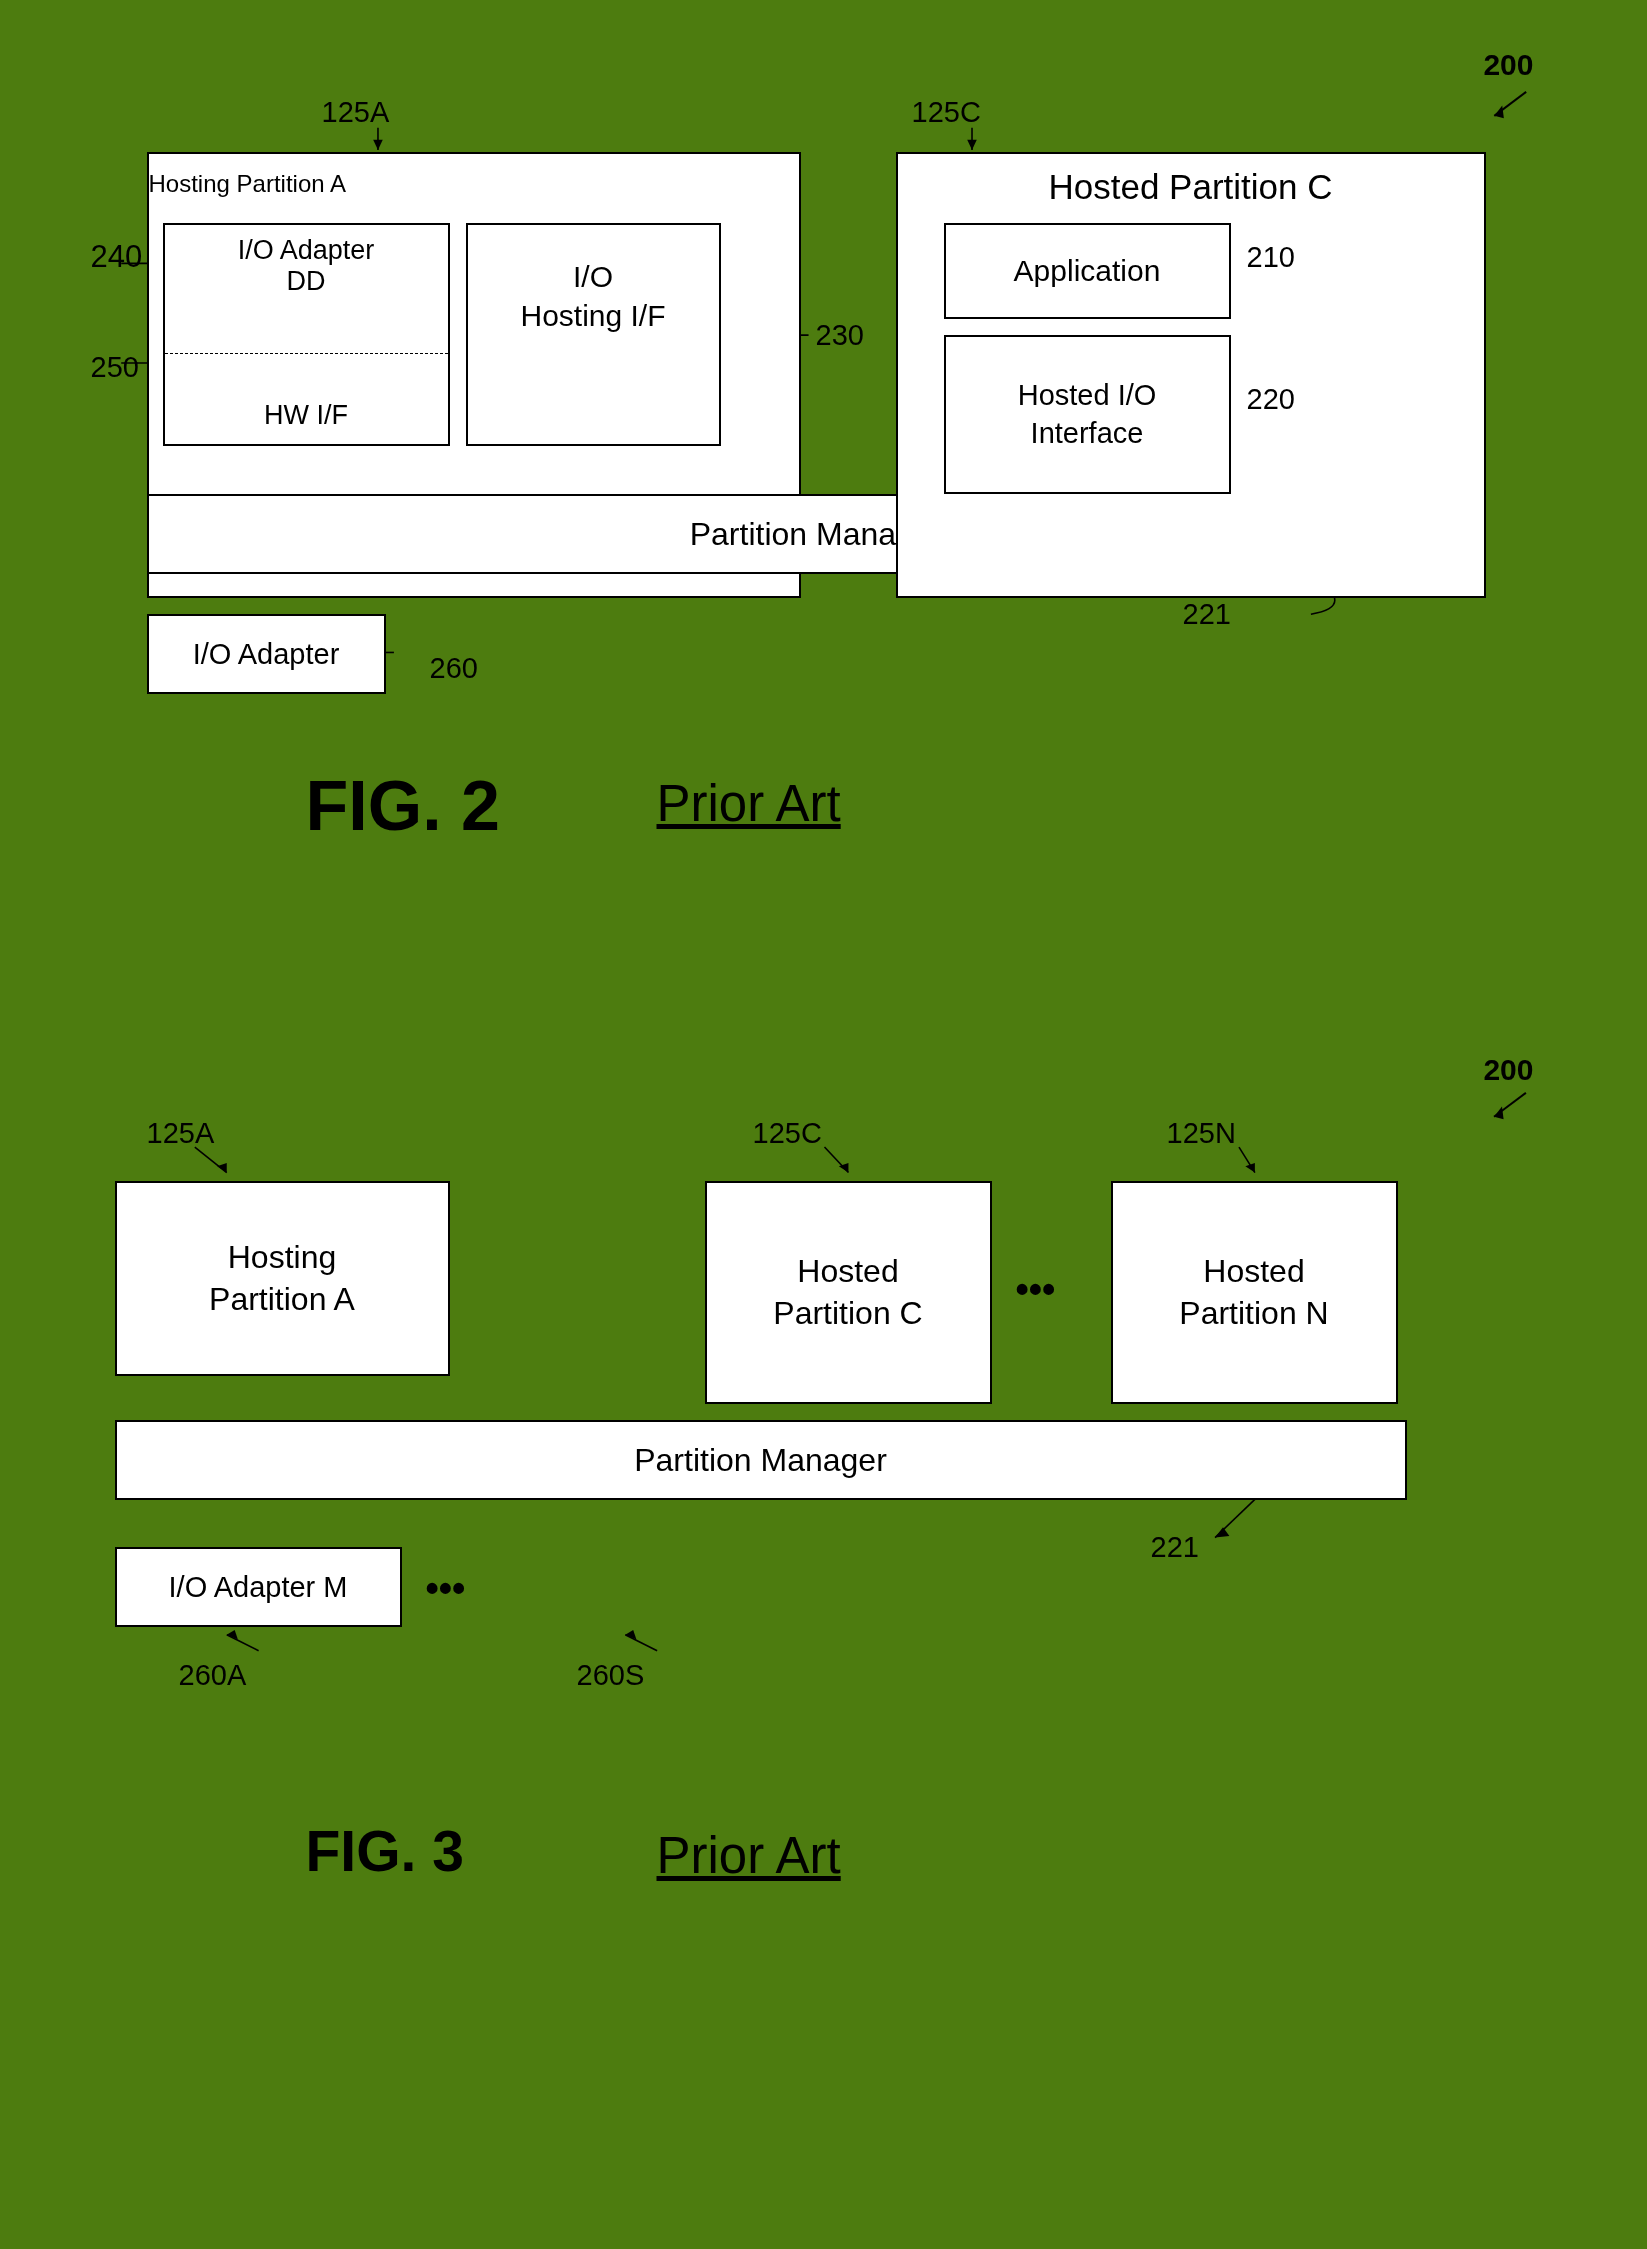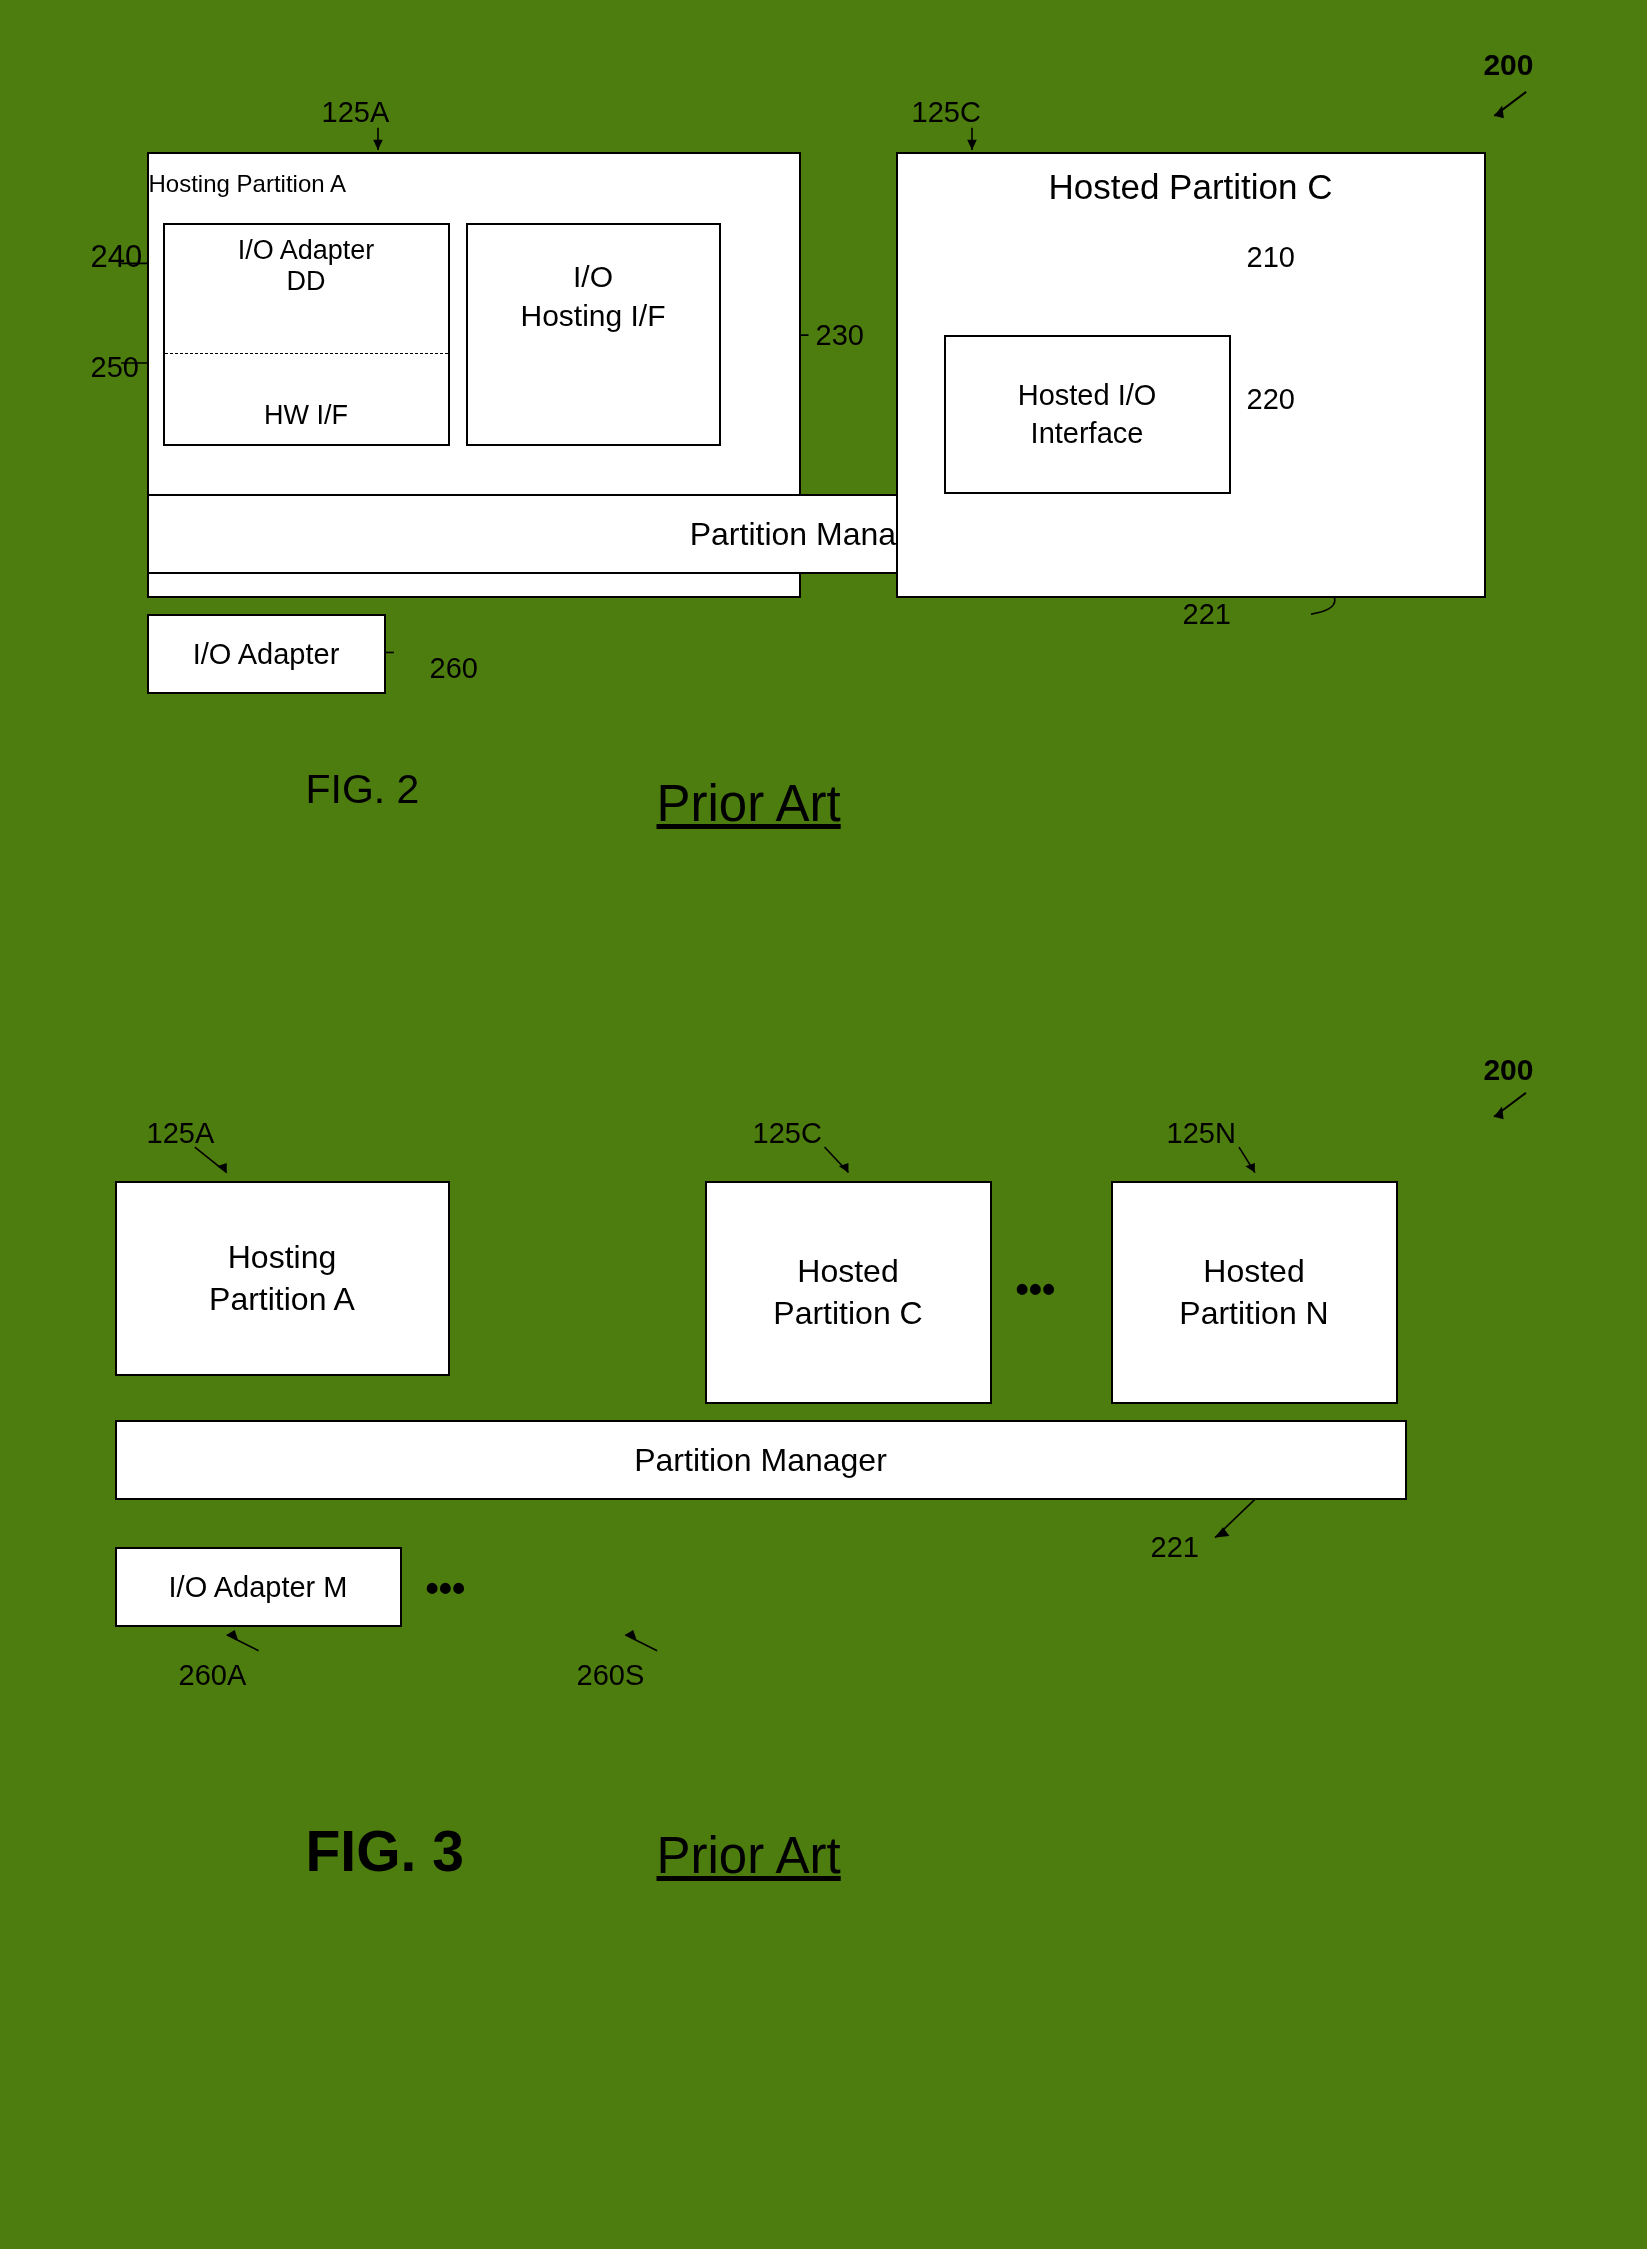--- a/index.html
+++ b/index.html
@@ -269,22 +269,22 @@
       left: 333px;
       font-size: 29px;
       margin-left: 30px;
     }
 
     
     .fig2-label {
       position: absolute;
       top: 718px;
       left: 239px;
-      font-size: 41px;
-      font-weight: normal;
+      font-size: 70px;
+      font-weight: bold;
     }
 
     .fig2-prior-art {
       position: absolute;
       top: 726px;
       left: 590px;
       font-size: 51px;
       text-decoration: underline;
     }
 
@@ -594,20 +594,23 @@
     <div class="label-250">250</div>
 
     <div class="partition-manager-bar-fig2">
       <span class="text">Partition Manager</span>
     </div>
 
     <div class="hosted-partition-c-fig2">
       <div class="title">Hosted Partition C</div>
     </div>
 
+    <div class="application-box">
+      <span class="text">Application</span>
+    </div>
 
     <div class="label-210">210</div>
 
     <div class="hosted-io-interface-box">
       <span class="text">Hosted I/O<br>Interface</span>
     </div>
 
     <div class="label-220">220</div>
 
     <div class="label-221-fig2">221</div>

